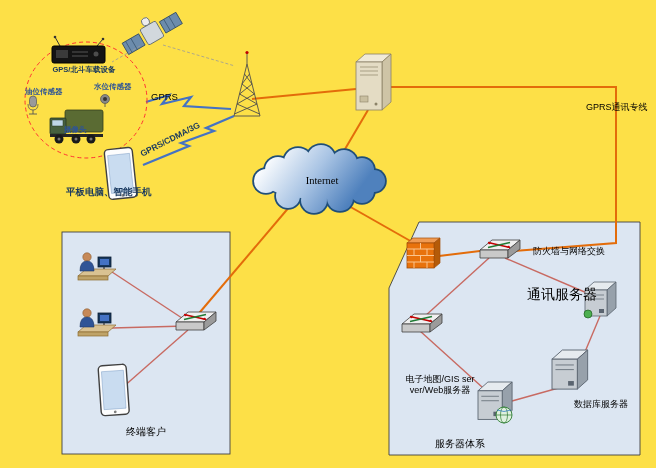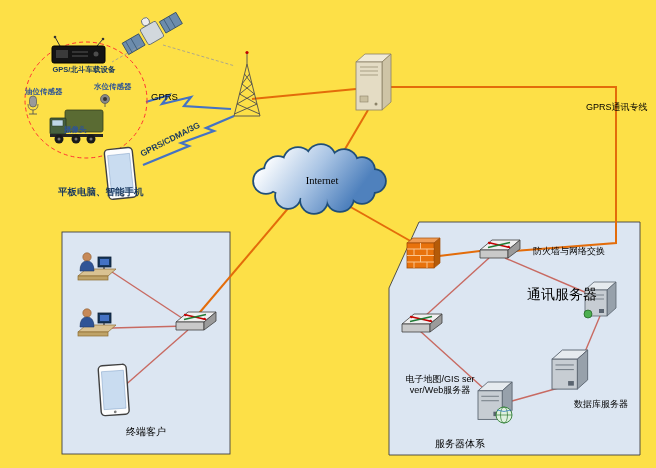--- a/index.html
+++ b/index.html
@@ -242,21 +242,21 @@
     <use href="#ws" x="76" y="306"></use>
     <use href="#tab" transform="translate(98,366) rotate(-4)"></use>
   </svg>
 
   <div class="lbl navy" style="left:34px;top:65px;width:100px;text-align:center;font-size:7.5px;">GPS/北斗车载设备</div>
   <div class="lbl blue" style="left:25px;top:87px;font-size:7.5px;">油位传感器</div>
   <div class="lbl blue" style="left:94px;top:82px;font-size:7.5px;">水位传感器</div>
   <div class="lbl blue" style="left:64px;top:100px;font-size:7.5px;margin-top:25px;">摄像头</div>
   <div class="lbl" style="left:151px;top:91px;font-size:9.5px;">GPRS</div>
   <div class="lbl navy" style="left:141px;top:149px;font-size:8.5px;transform:rotate(-27deg);transform-origin:0 50%;">GPRS/CDMA/3G</div>
-  <div class="lbl navy" style="left:58px;top:186px;font-size:9.5px;">平板电脑、智能手机</div>
+  <div class="lbl navy" style="left:66px;top:186px;font-size:9.5px;">平板电脑、智能手机</div>
   <div class="lbl serif" style="left:282px;top:174px;width:80px;text-align:center;font-size:10.5px;">Internet</div>
   <div class="lbl" style="left:542px;top:102px;font-size:9px;margin-left:44px;">GPRS通讯专线</div>
   <div class="lbl" style="left:523px;top:246px;font-size:9px;padding-left:10px;">防火墙与网络交换</div>
   <div class="lbl" style="left:527px;top:286px;font-size:14px;font-family:Liberation Serif, serif;">通讯服务器</div>
   <div class="lbl wrap" style="left:404px;top:374px;width:72px;text-align:center;font-size:9px;">电子地图/GIS server/Web服务器</div>
   <div class="lbl" style="left:574px;top:399px;font-size:9px;">数据库服务器</div>
   <div class="lbl" style="left:62px;top:426px;width:168px;text-align:center;font-size:10px;">终端客户</div>
   <div class="lbl" style="left:395px;top:438px;width:130px;text-align:center;font-size:10px;">服务器体系</div>
 </div>
 

